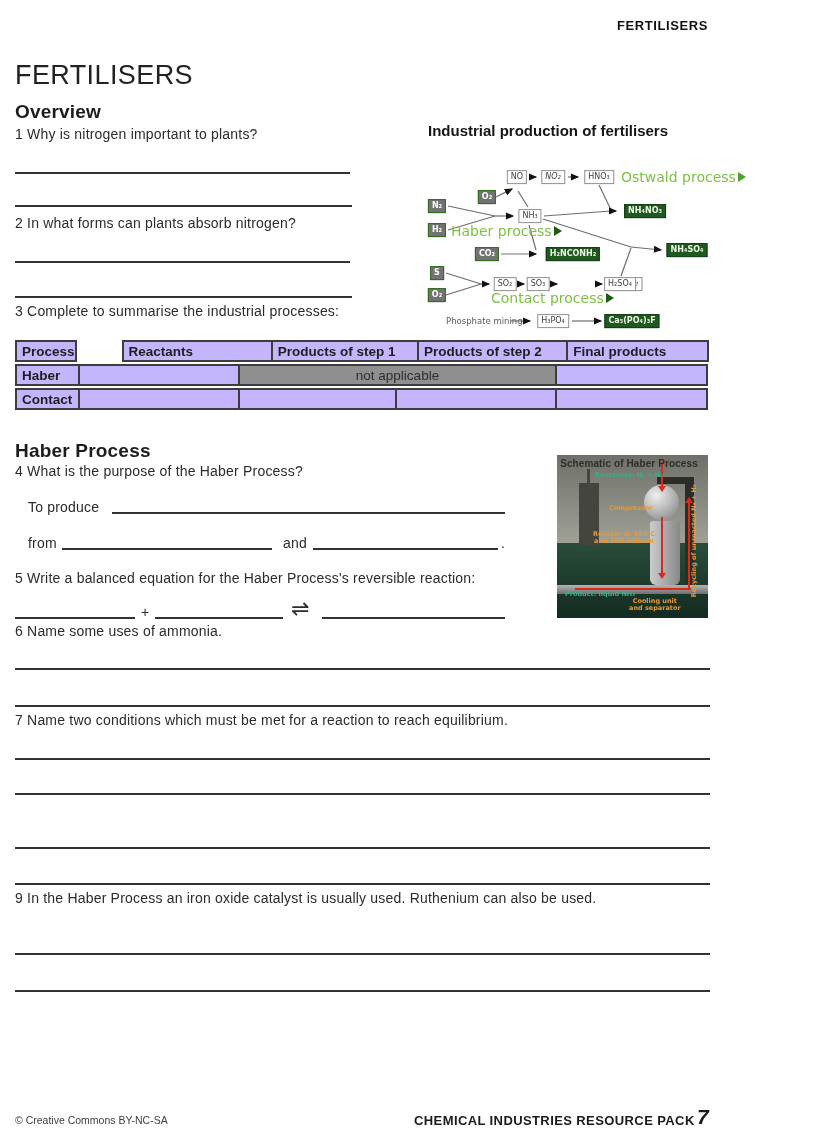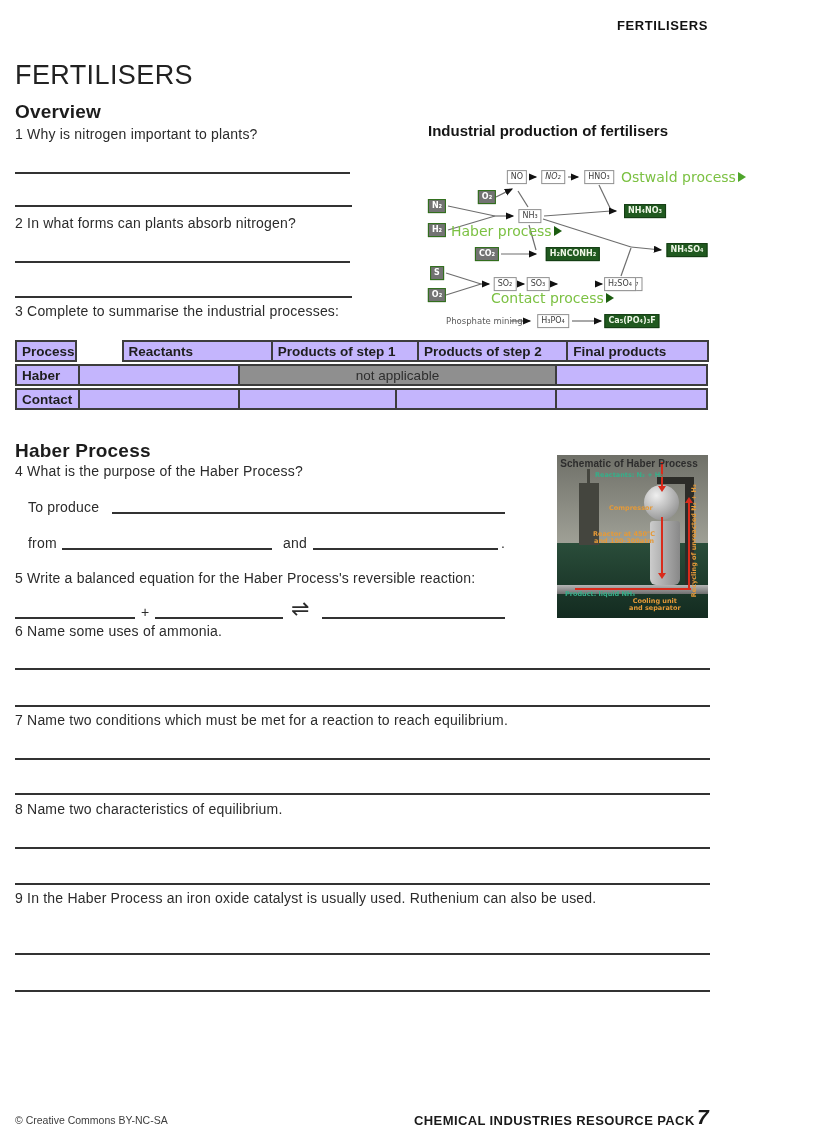--- a/index.html
+++ b/index.html
@@ -233,21 +233,20 @@
   </div>
 
   <div class="abs q" style="left:15px; top:623px;">6 Name some uses of ammonia.</div>
   <div class="ans-line" style="left:15px; top:668px; width:695px;"></div>
   <div class="ans-line" style="left:15px; top:705px; width:695px;"></div>
 
   <div class="abs q" style="left:15px; top:712px;">7 Name two conditions which must be met for a reaction to reach equilibrium.</div>
   <div class="ans-line" style="left:15px; top:758px; width:695px;"></div>
   <div class="ans-line" style="left:15px; top:793px; width:695px;"></div>
 
-  <div class="abs q" style="left:15px; top:801px;">8 Name two characteristics of equilibrium.</div>
   <div class="ans-line" style="left:15px; top:847px; width:695px;"></div>
   <div class="ans-line" style="left:15px; top:883px; width:695px;"></div>
 
   <div class="abs q" style="left:15px; top:890px;">9 In the Haber Process an iron oxide catalyst is usually used. Ruthenium can also be used.</div>
   <div class="ans-line" style="left:15px; top:953px; width:695px;"></div>
   <div class="ans-line" style="left:15px; top:990px; width:695px;"></div>
 
   <div class="abs footer-copy">© Creative Commons BY-NC-SA</div>
   <div class="abs footer-pack">CHEMICAL INDUSTRIES RESOURCE PACK</div>
   <div class="abs footer-page">7</div>

